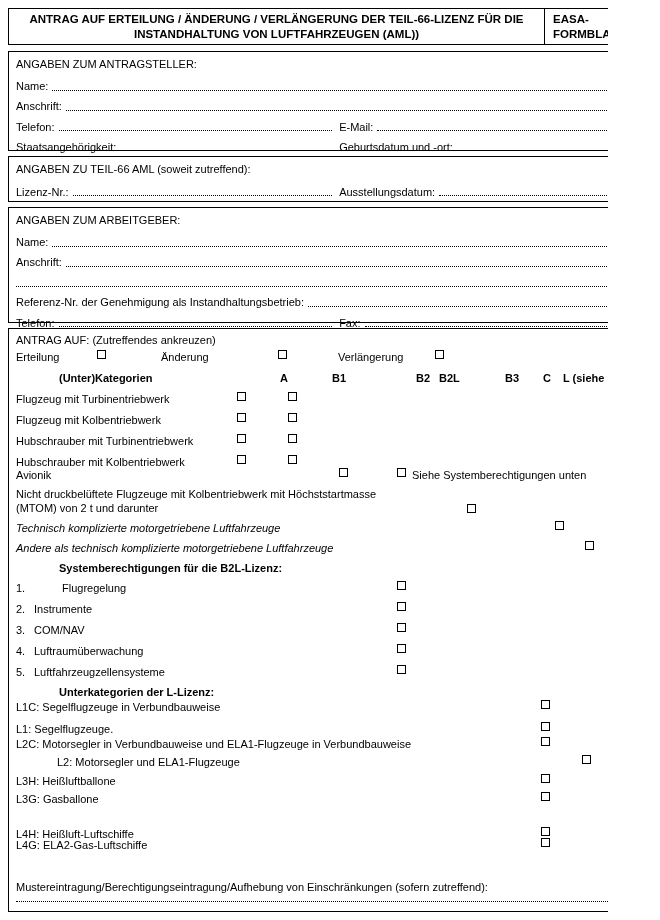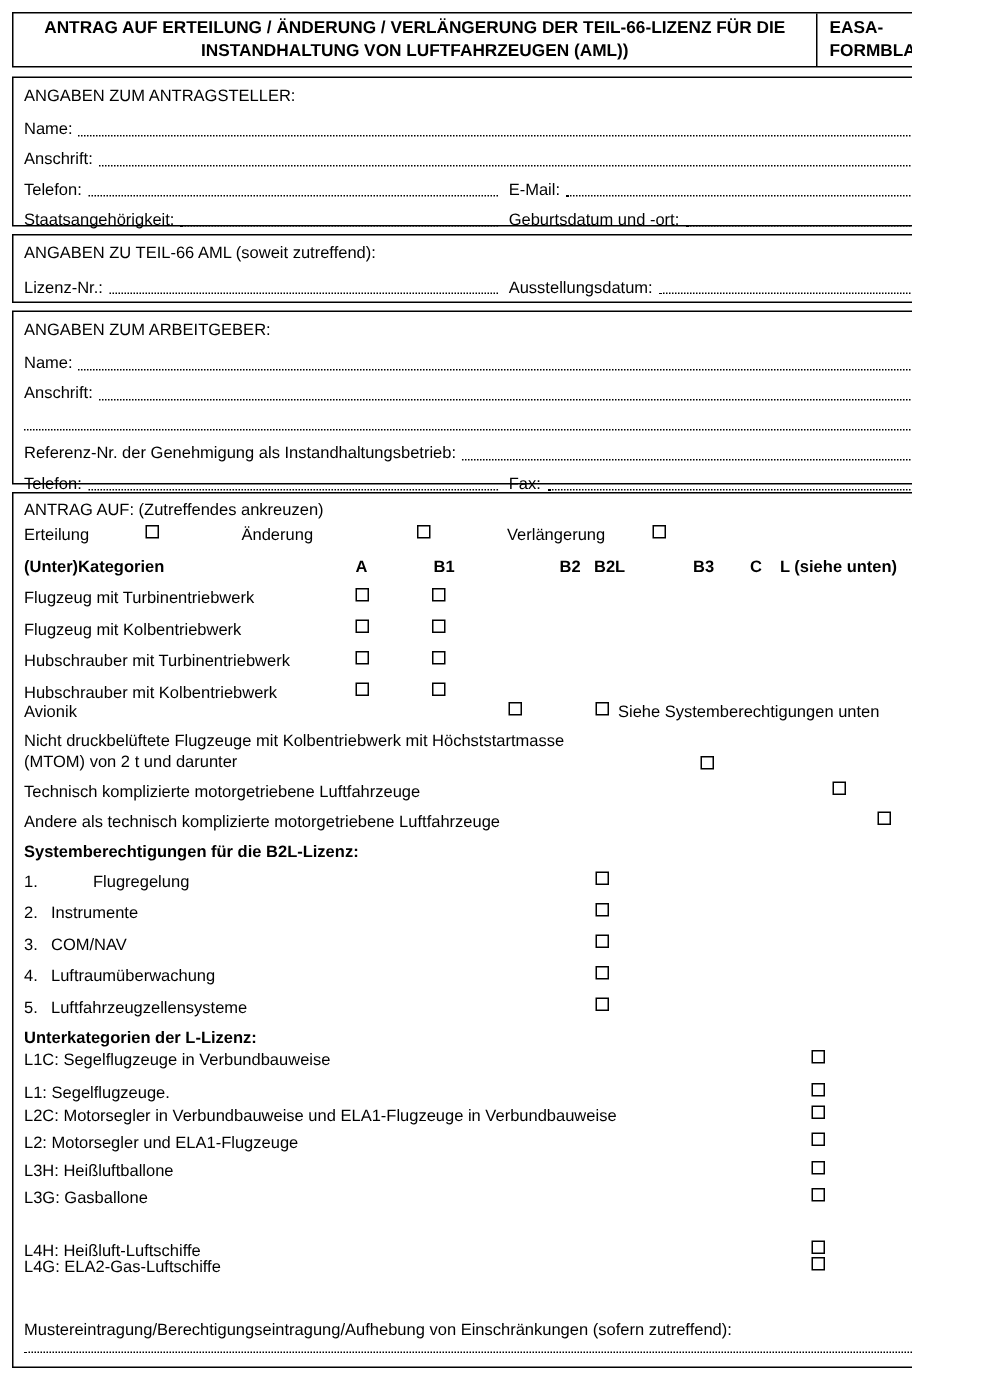--- a/index.html
+++ b/index.html
@@ -16,21 +16,21 @@
   .split .left { width:50.5%; display:flex; align-items:flex-end; }
   .split .right { flex:1; display:flex; align-items:flex-end; margin-left:6px; }
   
   .hdr { top:8px; height:37px; display:flex; }
   .hdr .titlecell { width:536px; border-right:1.6px solid #000; text-align:center; font-weight:bold; font-size:11.5px; line-height:15px; padding:3px 8px 0 8px; }
   .hdr .idcell { flex:1; font-weight:bold; font-size:11.5px; line-height:15px; padding:3px 0 0 8px; }
   
   .r5 { position:absolute; left:0; right:0; height:17px; }
   .r5 .lbl { position:absolute; left:7px; top:0; white-space:nowrap; line-height:14px; }
   .r5 .lbl2 { position:absolute; top:0; white-space:nowrap; line-height:14px; }
-  .bold { font-weight:bold; }
+  .bold { font-weight:bold;margin-left:43px; }
   .cb { position:absolute; top:0; width:9px; height:9px; border:1.7px solid #000; background:#fff; }
   .absdots { position:absolute; left:7px; right:7px; border-bottom:1.6px dotted #000; height:0; }
 </style>
 </head>
 <body>
 
 <div class="sheet">
 
   <div class="box hdr">
     <div class="titlecell">ANTRAG AUF ERTEILUNG / ÄNDERUNG / VERLÄNGERUNG DER TEIL-66-LIZENZ FÜR DIE INSTANDHALTUNG VON LUFTFAHRZEUGEN (AML))</div>
@@ -173,26 +173,26 @@
     </div>
 
     <div class="r5" style="top:158px;">
       <span class="lbl">Nicht druckbelüftete Flugzeuge mit Kolbentriebwerk mit Höchststartmasse</span>
     </div>
     <div class="r5" style="top:172px;">
       <span class="lbl">(MTOM) von 2 t und darunter</span>
       <span class="cb" style="left:458px;top:3px;"></span>
     </div>
 
-    <div class="r5" style="top:192px;">
+    <div class="r5" style="top:192px;font-style:italic;">
       <span class="lbl">Technisch komplizierte motorgetriebene Luftfahrzeuge</span>
       <span class="cb" style="left:546px;"></span>
     </div>
 
-    <div class="r5" style="top:212px;">
+    <div class="r5" style="top:212px;font-style:italic;">
       <span class="lbl">Andere als technisch komplizierte motorgetriebene Luftfahrzeuge</span>
       <span class="cb" style="left:576px;"></span>
     </div>
 
     <div class="r5" style="top:232px;">
       <span class="lbl bold">Systemberechtigungen für die B2L-Lizenz:</span>
     </div>
 
     <div class="r5" style="top:252px;">
       <span class="lbl">1.</span>
@@ -229,21 +229,21 @@
       <span class="cb" style="left:532px;"></span>
     </div>
     <div class="r5" style="top:393px;">
       <span class="lbl">L1: Segelflugzeuge.</span>
       <span class="cb" style="left:532px;"></span>
     </div>
     <div class="r5" style="top:408px;">
       <span class="lbl">L2C: Motorsegler in Verbundbauweise und ELA1-Flugzeuge in Verbundbauweise</span>
       <span class="cb" style="left:532px;"></span>
     </div>
-    <div class="r5" style="top:426px;">
+    <div class="r5" style="top:426px;margin-left:41px;">
       <span class="lbl">L2: Motorsegler und ELA1-Flugzeuge</span>
       <span class="cb" style="left:532px;"></span>
     </div>
     <div class="r5" style="top:445px;">
       <span class="lbl">L3H: Heißluftballone</span>
       <span class="cb" style="left:532px;"></span>
     </div>
     <div class="r5" style="top:463px;">
       <span class="lbl">L3G: Gasballone</span>
       <span class="cb" style="left:532px;"></span>

